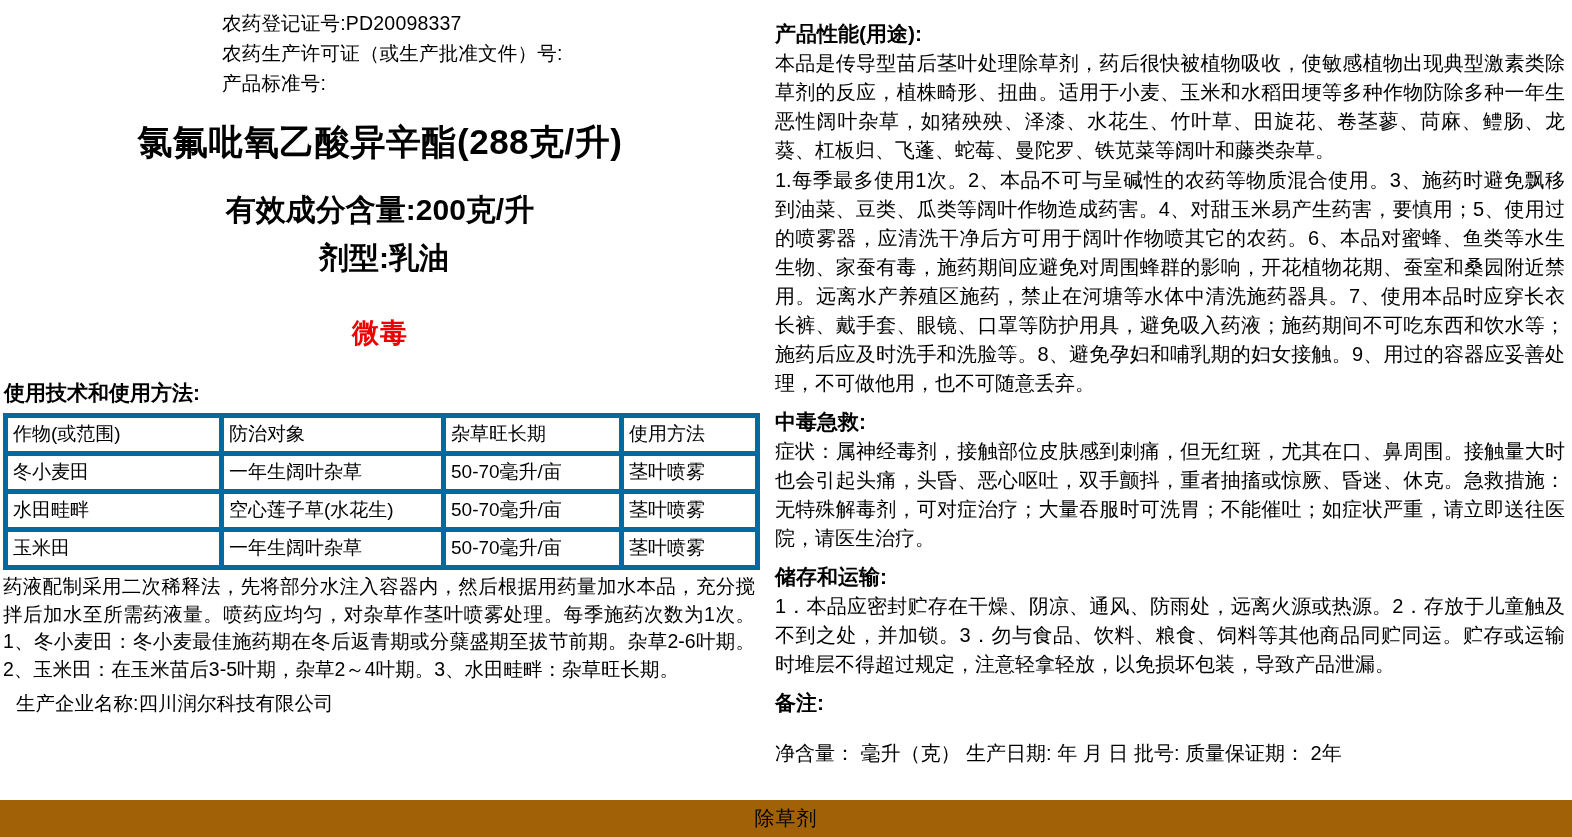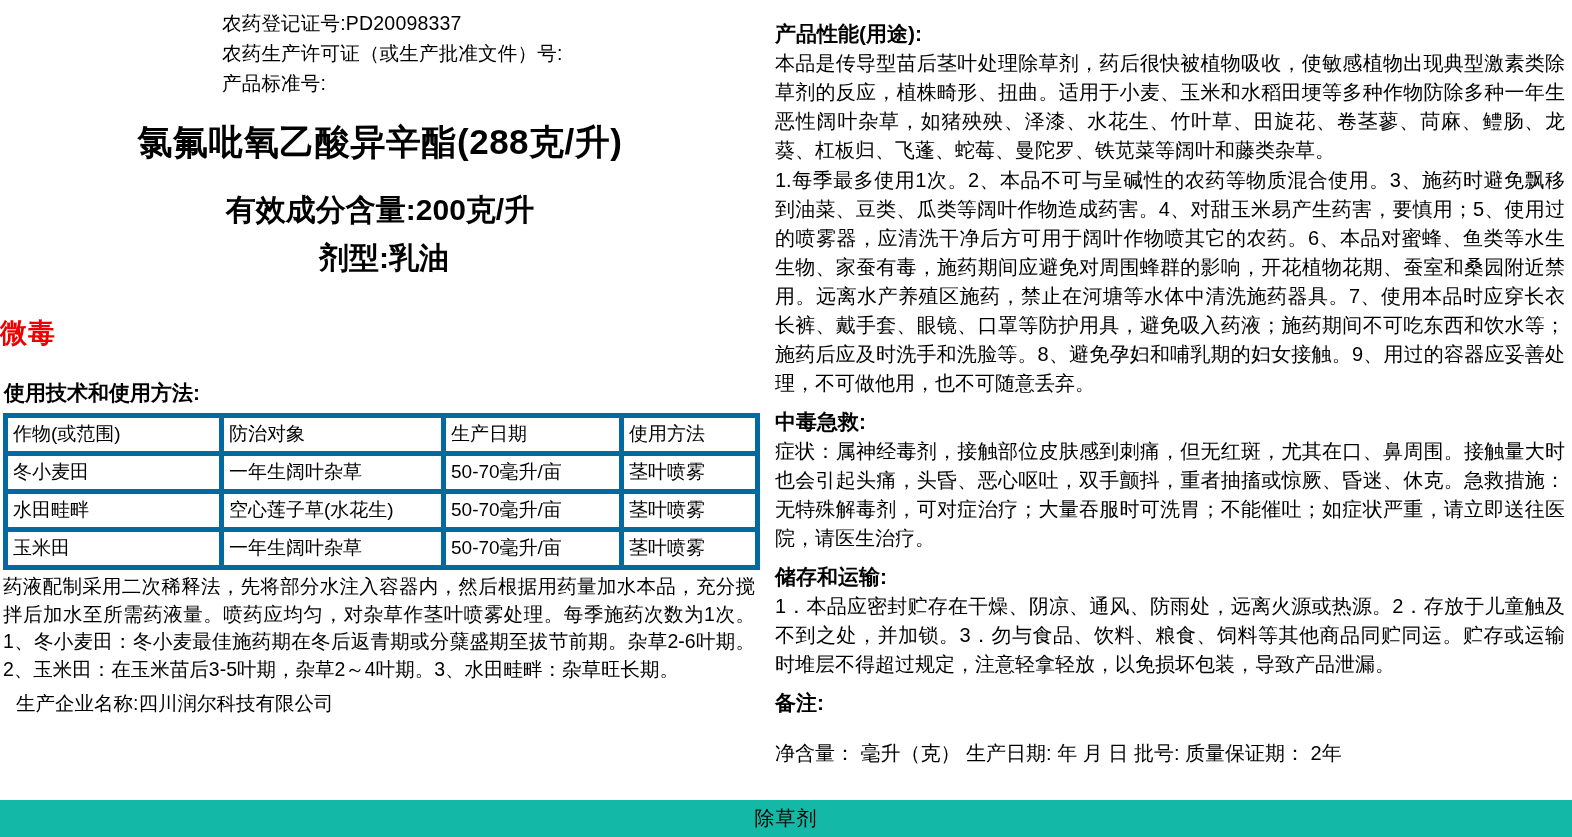--- a/index.html
+++ b/index.html
@@ -63,20 +63,21 @@
     margin-top: 19px;
   }
   .formulation {
     font-size: 30px;
     font-weight: bold;
     line-height: 46px;
     margin-top: 2px;
     padding-left: 8px;
   }
   .toxicity {
+    text-align: center;
     color: #ee0000;
     font-size: 27px;
     font-weight: bold;
     margin-top: 34px;
     letter-spacing: 1px;
   }
 
   .section-head {
     font-size: 21px;
     font-weight: bold;
@@ -186,21 +187,21 @@
       <colgroup>
         <col class="c1">
           <col class="c2">
           <col class="c3">
           <col class="c4">
       </colgroup>
       <tbody>
         <tr>
           <td>作物(或范围)</td>
           <td>防治对象</td>
-          <td>生产日期</td>
+          <td>杂草旺长期</td>
           <td>使用方法</td>
         </tr>
         <tr>
           <td>冬小麦田</td>
           <td>一年生阔叶杂草</td>
           <td>50-70毫升/亩</td>
           <td>茎叶喷雾</td>
         </tr>
         <tr>
           <td>水田畦畔</td>
@@ -231,17 +232,17 @@
     <div class="r-head spaced">中毒急救:</div>
     <div class="r-body">症状：属神经毒剂，接触部位皮肤感到刺痛，但无红斑，尤其在口、鼻周围。接触量大时也会引起头痛，头昏、恶心呕吐，双手颤抖，重者抽搐或惊厥、昏迷、休克。急救措施：无特殊解毒剂，可对症治疗；大量吞服时可洗胃；不能催吐；如症状严重，请立即送往医院，请医生治疗。</div>
 
     <div class="r-head spaced">储存和运输:</div>
     <div class="r-body">1．本品应密封贮存在干燥、阴凉、通风、防雨处，远离火源或热源。2．存放于儿童触及不到之处，并加锁。3．勿与食品、饮料、粮食、饲料等其他商品同贮同运。贮存或运输时堆层不得超过规定，注意轻拿轻放，以免损坏包装，导致产品泄漏。</div>
 
     <div class="r-head spaced">备注:</div>
     <div class="net-line">净含量：  毫升（克）  生产日期: 年  月  日 批号: 质量保证期： 2年</div>
   </div>
 
-  <div class="footer-bar" style="background: #14b8a6;">
+  <div class="footer-bar" style="background: #a16207;">
     <span>除草剂</span>
   </div>
 
 </div>
 
 </body></html>

